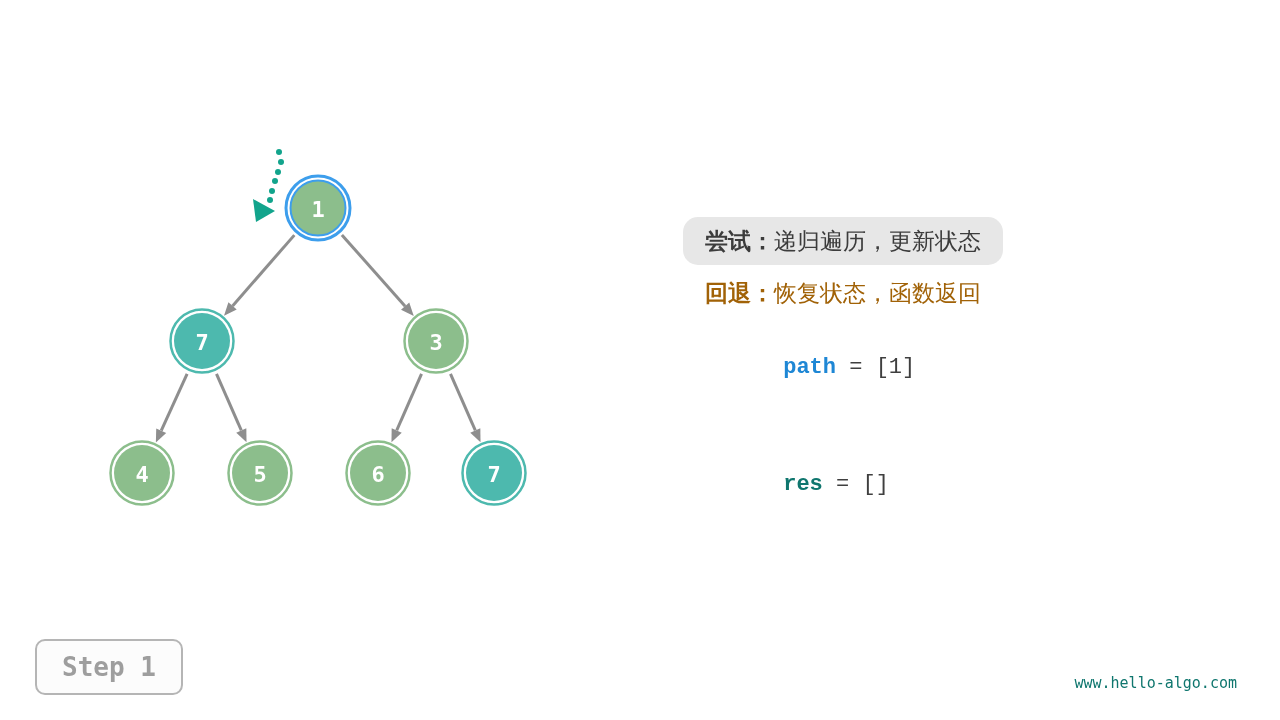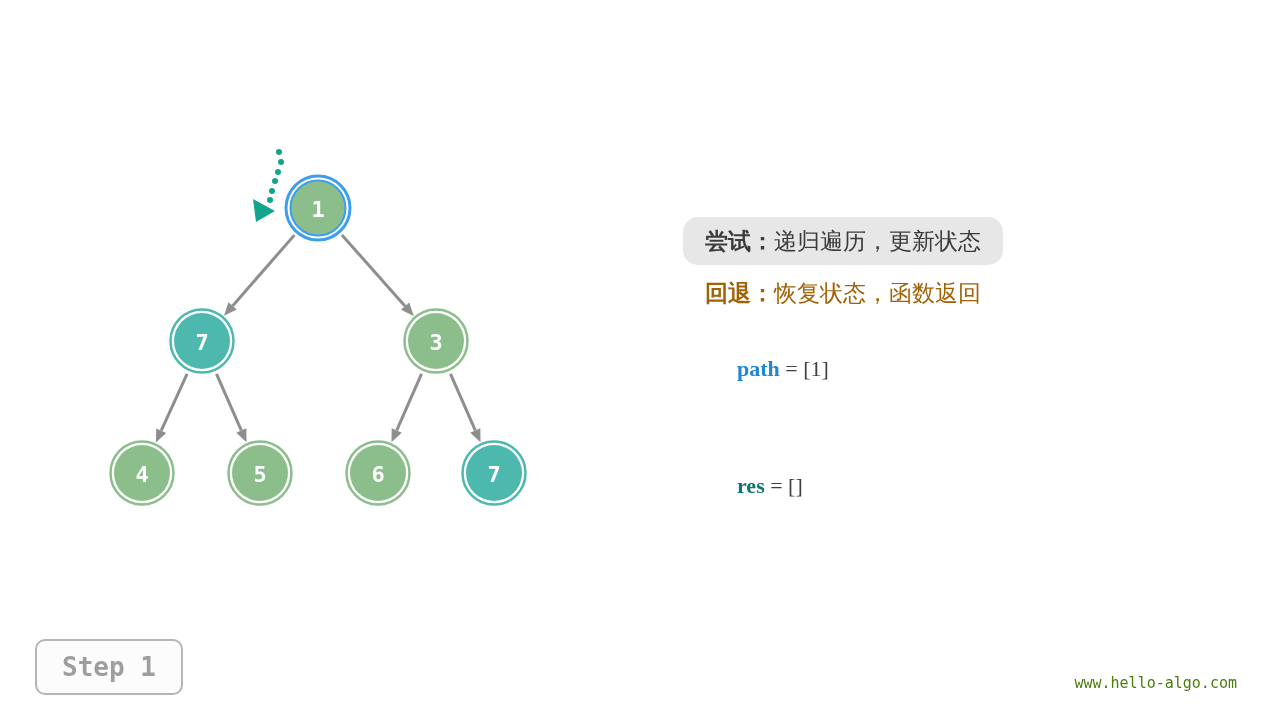--- a/index.html
+++ b/index.html
@@ -41,21 +41,21 @@
     left: 705px;
     top: 278px;
     font-size: 23px;
     color: #a16207;
     white-space: nowrap;
   }
   .label-bold { font-weight: bold; }
   .code-line {
     position: absolute;
     left: 704px;
-    font-family: Liberation Serif, serif;
+    font-family: Liberation Mono, monospace;
     font-size: 22px;
     color: #3f3f3f;
     white-space: pre;
     text-align: center;
   }
   .path-line { top: 330px; }
   .res-line  { top: 447px; }
   .code-var  { font-weight: bold; }
   .step-badge {
     position: absolute;
@@ -75,21 +75,21 @@
     font-size: 26px;
     color: #9e9e9e;
     white-space: pre;
   }
   .watermark {
     position: absolute;
     right: 43px;
     top: 674px;
     font-family: "DejaVu Sans Mono", monospace;
     font-size: 15px;
-    color: #4d7c0f;
+    color: #0f766e;
   }
 </style>
 </head>
 <body>
 
 <div class="canvas">
 
   <svg class="tree" width="620" height="560" viewBox="0 0 620 560">
       <g>
         <line x1="294.3371896836121" y1="235.13063596620336" x2="232.56446332533437" y2="305.9562618769873" stroke="#8e8e8e" stroke-width="3"></line>

